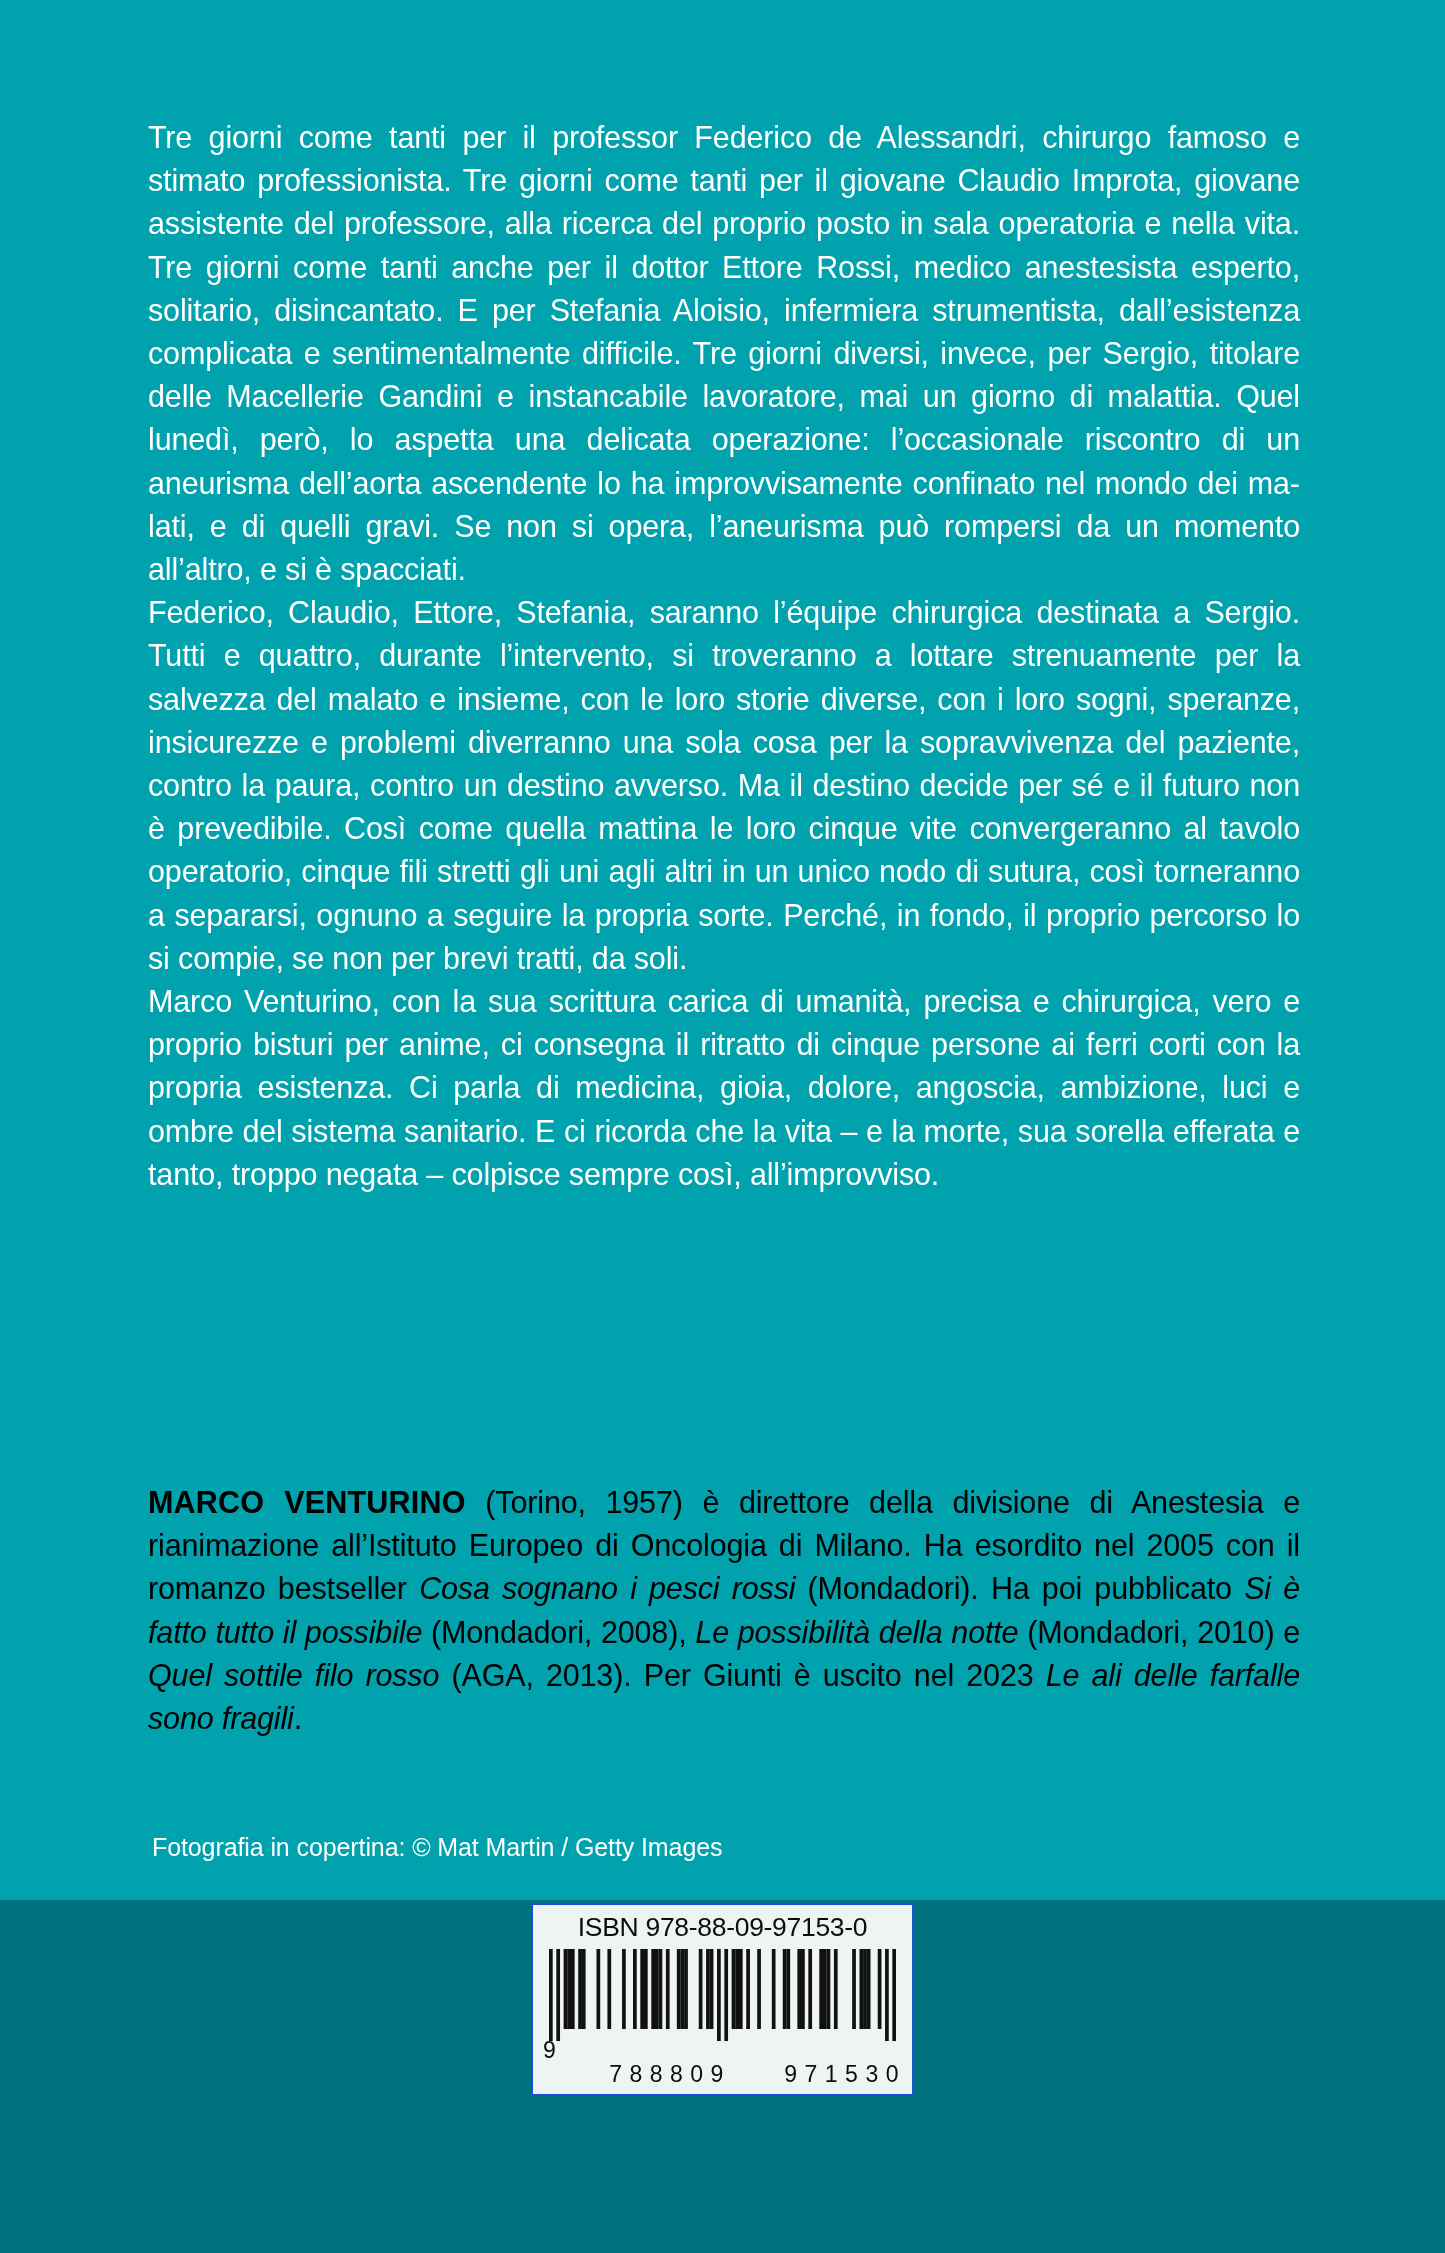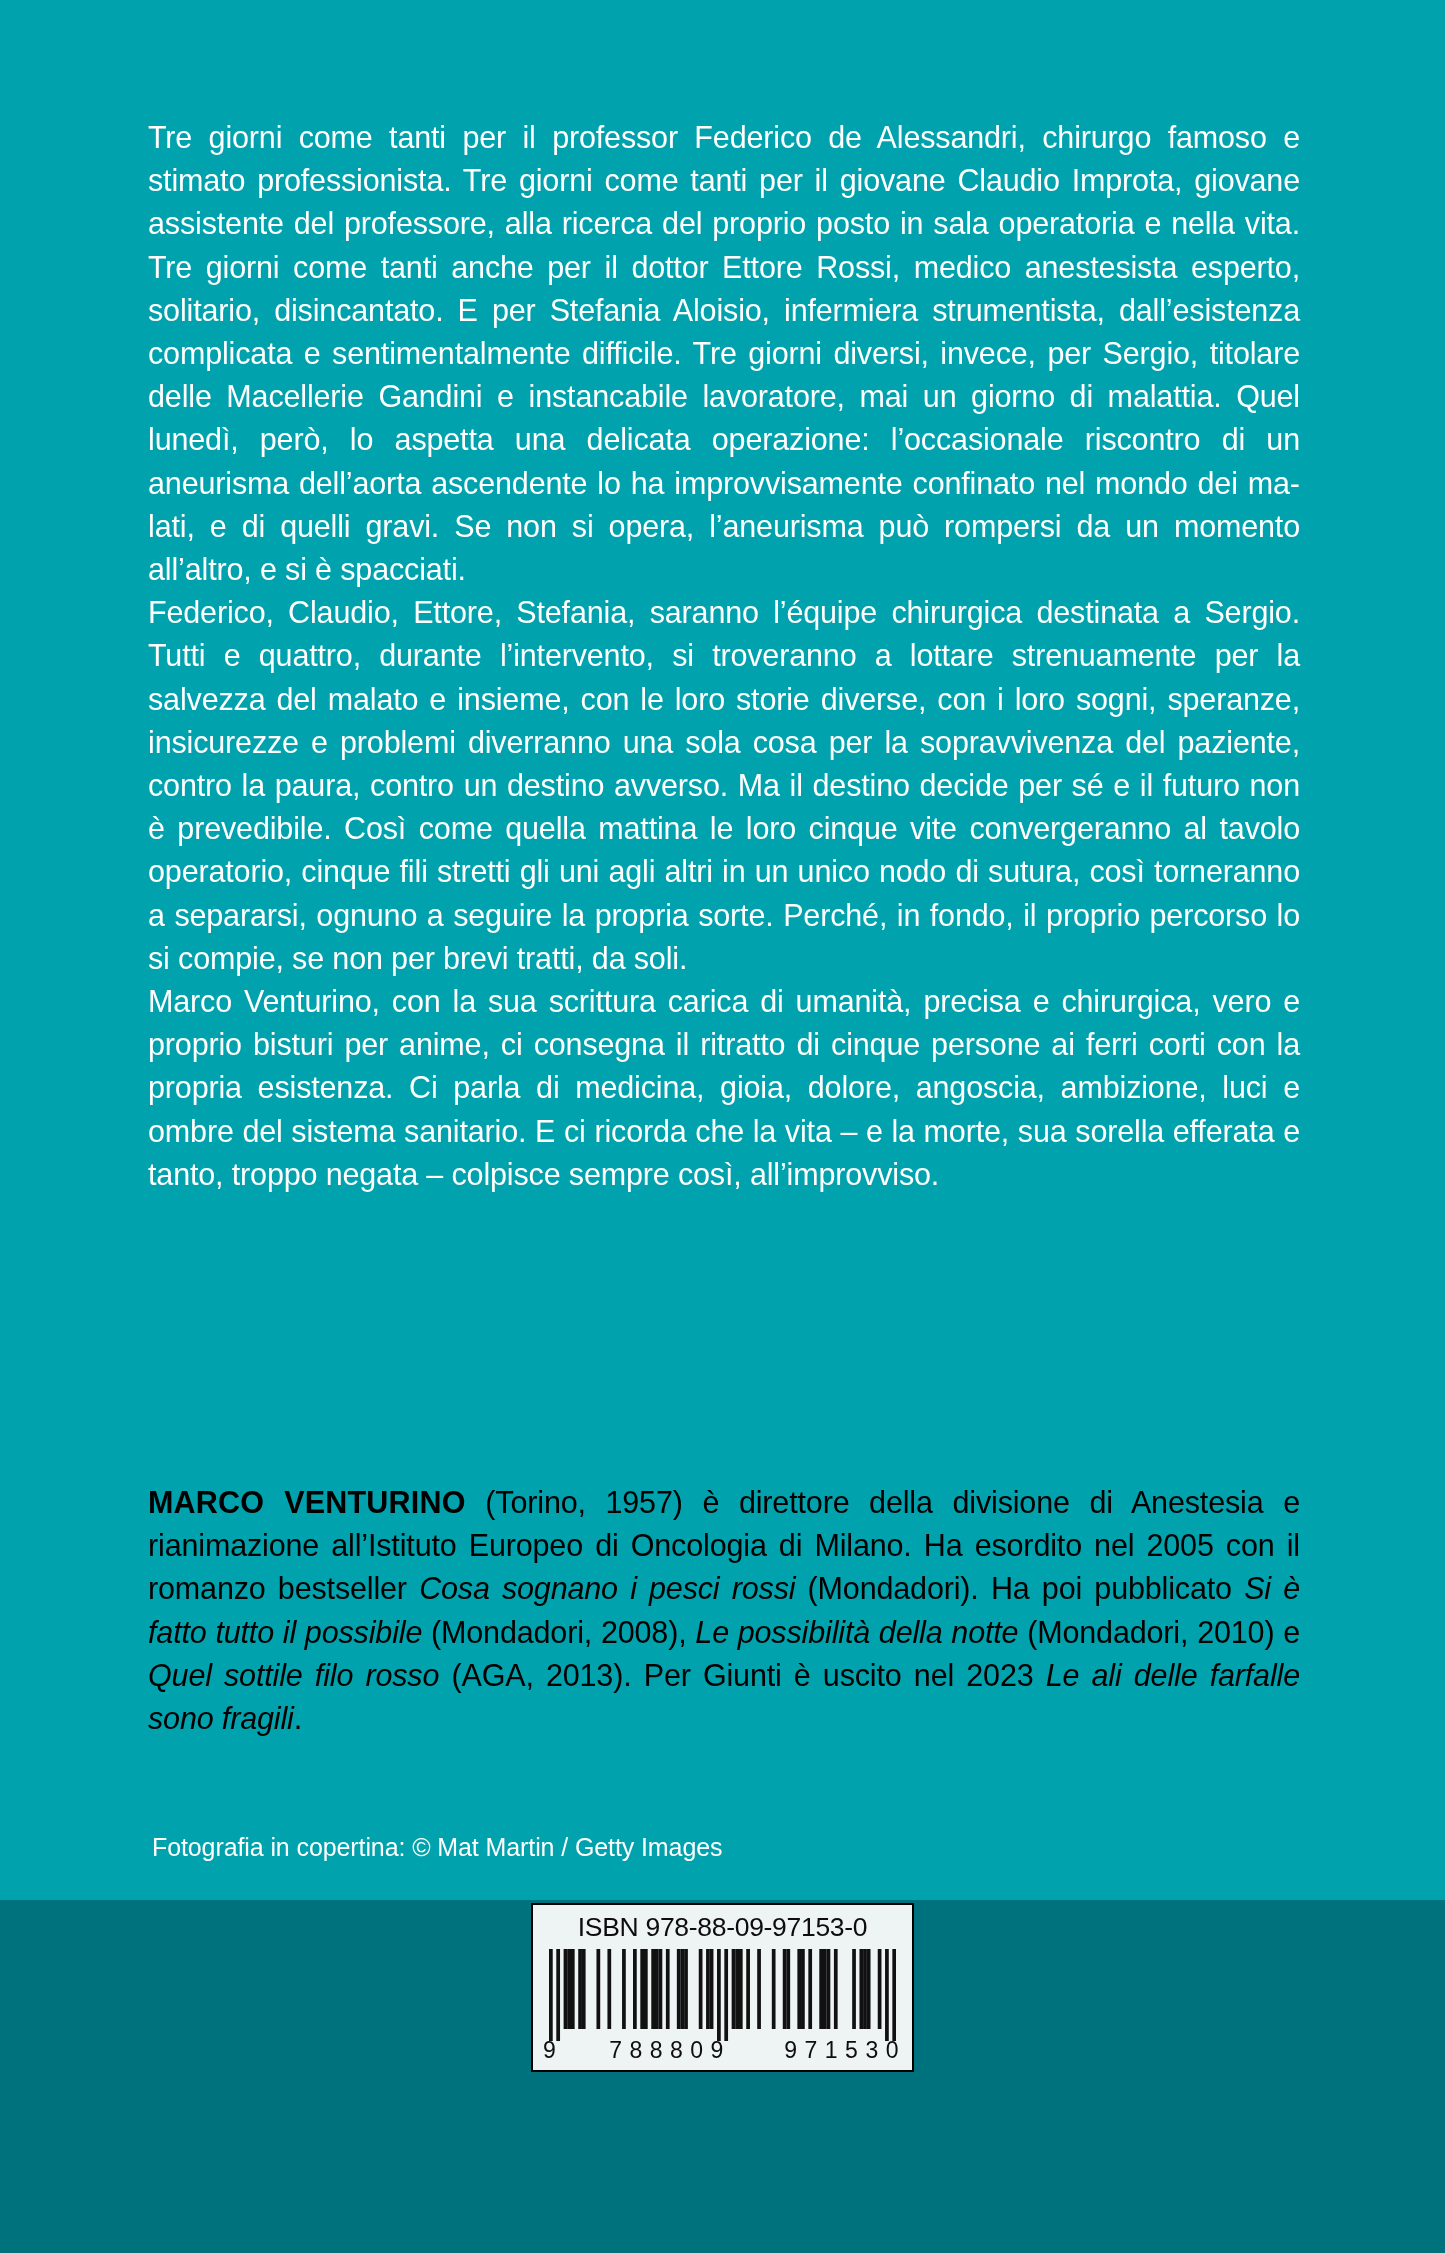--- a/index.html
+++ b/index.html
@@ -92,21 +92,21 @@
     background: #00727D;
   }
 
   
   .barcode-block {
     position: absolute;
     left: 531px;
     top: 1903px;
     width: 383px;
     background: #eef3f3;
-    border: 2px solid #000000;
+    border: 2px solid #1d4ed8;
     display: flex;
     flex-direction: column;
   }
   .isbn-row {
     background: #eef3f3;
     text-align: center;
     padding: 7px 0 2px 0;
   }
   .isbn-text {
     font-family: "Liberation Sans", sans-serif;
@@ -127,21 +127,21 @@
   .digits-row {
     background: #eef3f3;
     display: flex;
     justify-content: space-between;
     padding: 0 6px 6px 6px;
     font-size: 23px;
     color: #0d0d0d;
     letter-spacing: 0px;
   }
   .digit-lead { padding-left: 4px; }
-  .digit-group { letter-spacing: 7.5px; }
+  .digit-group { letter-spacing: 7.5px; margin-top: 24px; }
 
   .price-row {
     display: flex;
     border-top: 2px solid #111111;
     height: 48px;
   }
   .code-cell {
     flex: 0 0 51%;
     background: #1c1c1c;
     color: #ffffff;

